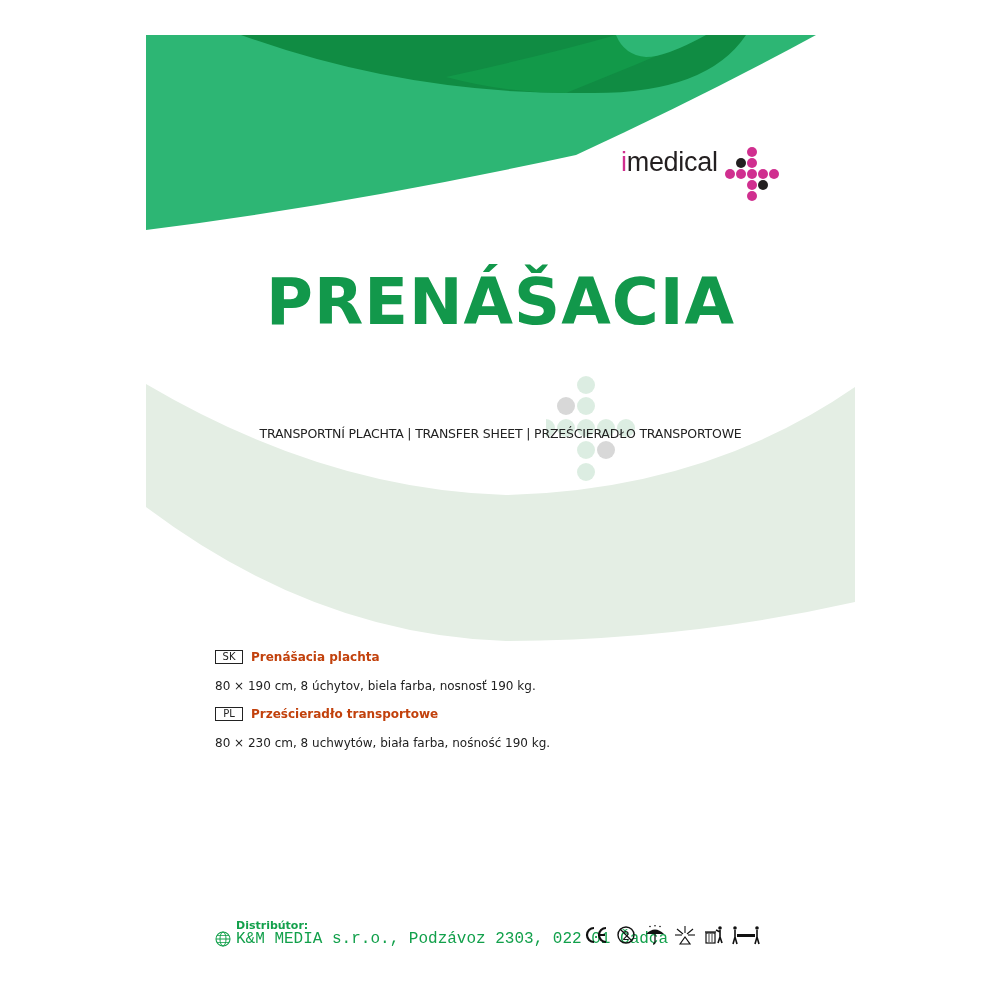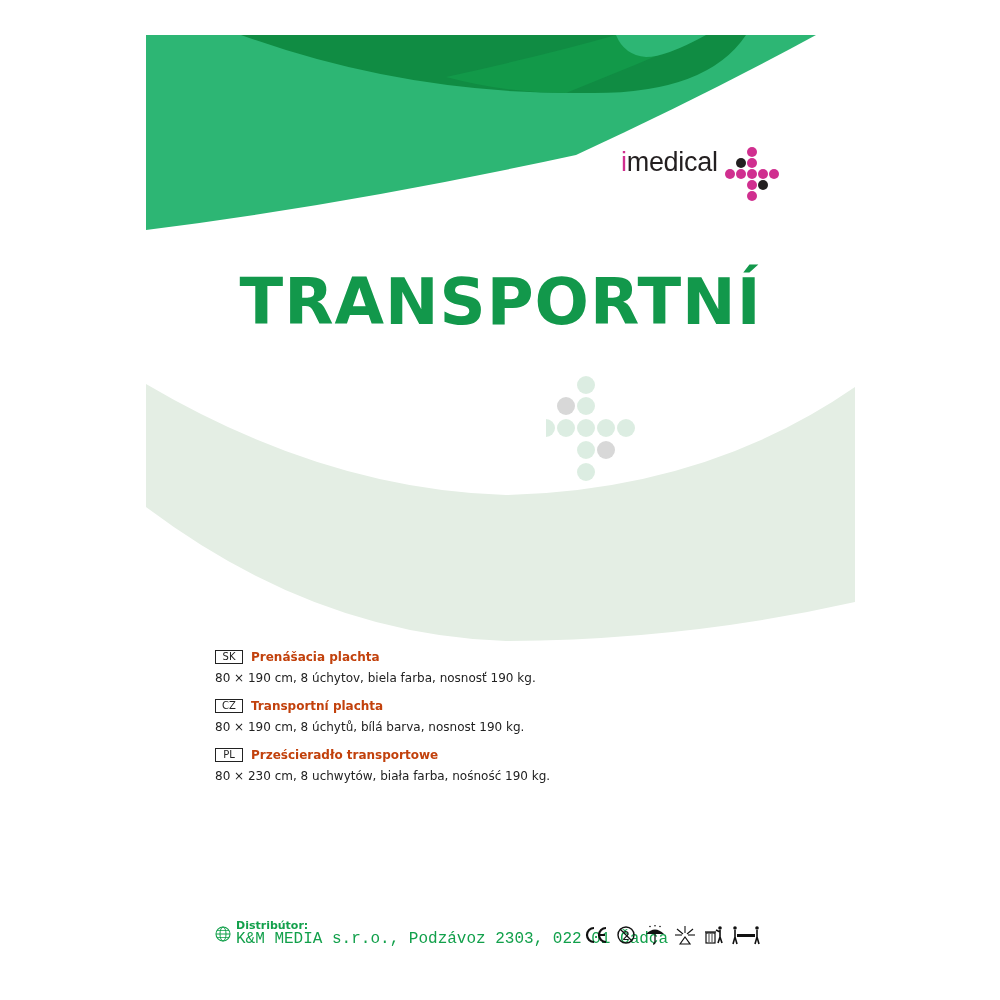--- a/index.html
+++ b/index.html
@@ -12,22 +12,22 @@
   .logo-cross { position: relative; width: 56px; height: 56px; margin-left: 6px; }
   .dot { position: absolute; width: 10px; height: 10px; border-radius: 50%; }
   .title { position: absolute; left: 0; width: 709px; text-align: center; top: 232px; font-family: "DejaVu Sans", sans-serif; font-weight: bold; font-size: 64px; line-height: 70px; color: #12984b; letter-spacing: 1px; }
   .subtitle { position: absolute; left: 0; width: 709px; text-align: center; top: 391px; font-family: "DejaVu Sans", sans-serif; font-size: 12.5px; color: #222222; letter-spacing: -0.2px; }
   .watermark { position: absolute; left: 400px; top: 338px; width: 100px; height: 110px; }
   .desc { position: absolute; left: 69px; top: 613px; width: 560px; }
   .item { margin-bottom: 11px; }
   .item-head { display: flex; align-items: center; height: 18px; }
   .tag { display: inline-block; border: 1px solid #222; font-size: 10px; line-height: 12px; padding: 0 4px; min-width: 16px; text-align: center; color: #222; margin-right: 8px; width: 18px; }
   .item-title { font-weight: bold; font-size: 12px; color: #c2410c; }
-  .item-desc { font-size: 12px; color: #222; margin-top: 4px; line-height: 16px; }
-  .distrib { position: absolute; left: 69px; top: 884px; display: flex; align-items: center; color: #12a04b; }
+  .item-desc { font-size: 12px; color: #222; margin-top: 12px; line-height: 16px; }
+  .distrib { position: absolute; left: 69px; top: 884px; display: flex; align-items: flex-end; color: #12a04b; }
   .globe { width: 16px; height: 16px; margin-right: 5px; margin-top: 1px; }
   .distrib-label { font-weight: bold; font-size: 11px; line-height: 13px; }
   .distrib-addr { font-size: 16px; line-height: 15px; font-family: Liberation Mono, monospace; }
   .symbols { position: absolute; left: 438px; top: 888px; display: flex; align-items: center; gap: 8px; height: 24px; }
   .sym { display: inline-block; height: 20px; }
 </style>
 </head>
 <body>
 
 <div class="page">
@@ -71,38 +71,32 @@
       <circle cx="40" cy="55" r="9" fill="#d9ecdf"></circle>
       <circle cx="60" cy="55" r="9" fill="#d9ecdf"></circle>
       <circle cx="80" cy="55" r="9" fill="#d9ecdf"></circle>
       <circle cx="40" cy="77" r="9" fill="#d9ecdf"></circle>
       <circle cx="60" cy="77" r="9" fill="#d4d4d4"></circle>
       <circle cx="40" cy="99" r="9" fill="#d9ecdf"></circle>
     </g>
   </svg>
 
   <div class="title">
-    <div>TRANSPORTNÍ</div>
+    <div>PRENÁŠACIA</div>
   </div>
 
+  <div class="subtitle">TRANSPORTNÍ PLACHTA | TRANSFER SHEET | PRZEŚCIERADŁO TRANSPORTOWE</div>
 
   <div class="desc">
     <div class="item">
       <div class="item-head">
         <span class="tag">SK</span>
         <span class="item-title">Prenášacia plachta</span>
       </div>
       <div class="item-desc">80 × 190 cm, 8 úchytov, biela farba, nosnosť 190 kg.</div>
-    </div>
-    <div class="item">
-      <div class="item-head">
-        <span class="tag">CZ</span>
-        <span class="item-title">Transportní plachta</span>
-      </div>
-      <div class="item-desc">80 × 190 cm, 8 úchytů, bílá barva, nosnost 190 kg.</div>
     </div>
     <div class="item">
     </div>
     <div class="item">
       <div class="item-head">
         <span class="tag">PL</span>
         <span class="item-title">Prześcieradło transportowe</span>
       </div>
       <div class="item-desc">80 × 230 cm, 8 uchwytów, biała farba, nośność 190 kg.</div>
     </div>

